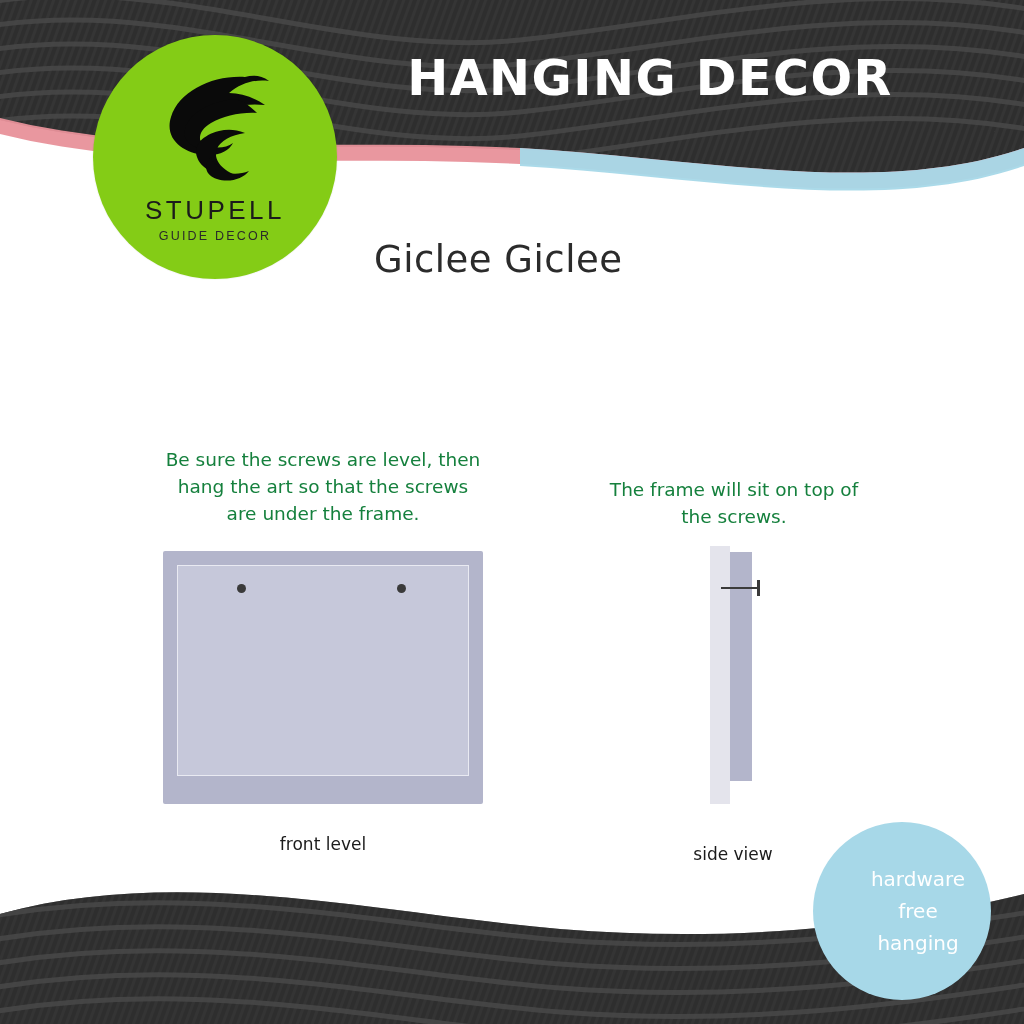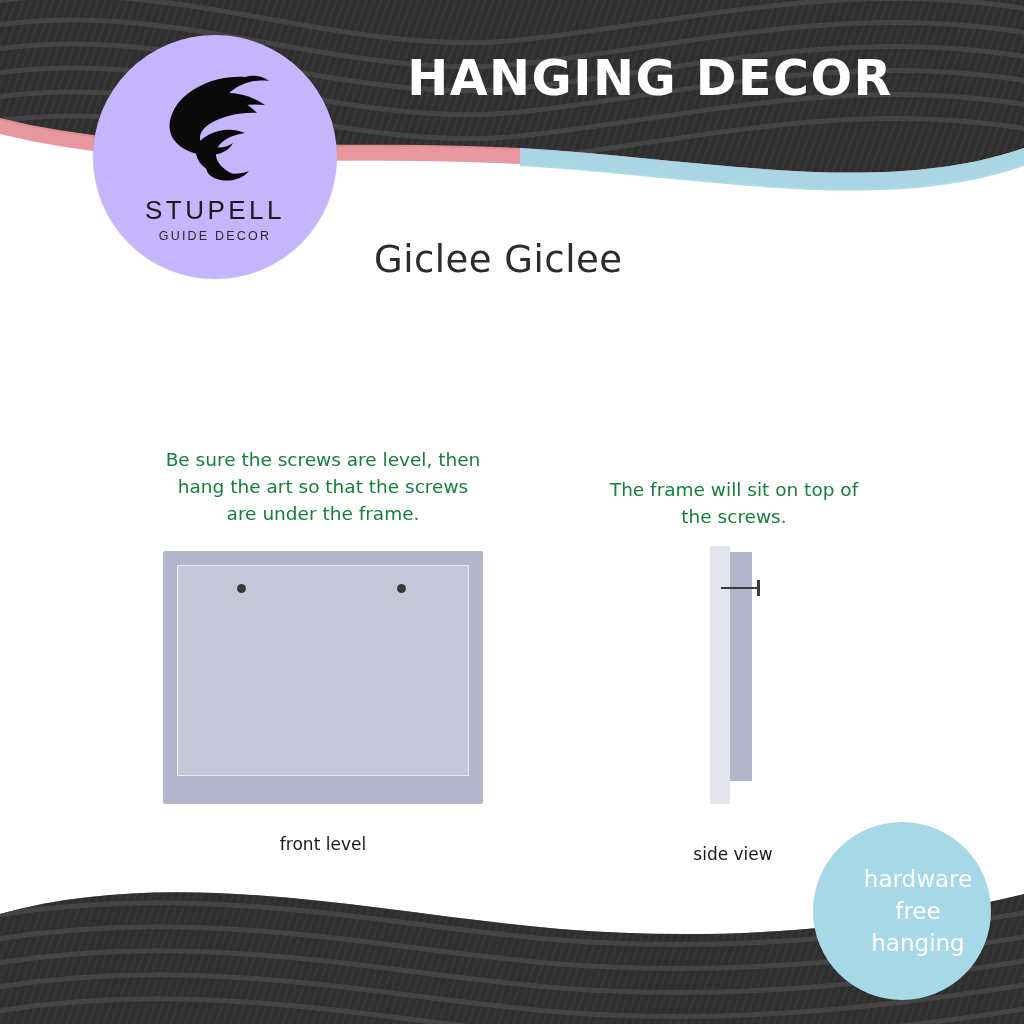--- a/index.html
+++ b/index.html
@@ -32,21 +32,21 @@
   #bottom-band { bottom: 0; height: 170px; }
 
   
   #logo-circle {
     position: absolute;
     left: 93px;
     top: 35px;
     width: 244px;
     height: 244px;
     border-radius: 50%;
-    background: #c4b5fd;
+    background: #84cc16;
     box-shadow: 0 0 0 1px rgba(0,0,0,0.03);
     display: flex;
     flex-direction: column;
     align-items: center;
     justify-content: flex-start;
   }
   #logo-mark {
     margin-top: 34px;
     width: 132px;
     height: 118px;
@@ -205,21 +205,21 @@
     height: 178px;
     border-radius: 50%;
     background: #a7d8e8;
     display: flex;
     align-items: center;
     justify-content: center;
     text-align: center;
   }
   #hardware-badge-text {
     font-family: "DejaVu Sans", sans-serif;
-    font-size: 23px;
+    font-size: 20px;
     line-height: 32px;
     color: #ffffff;
     white-space: pre-line;
     margin-left: 32px;
   }
 </style>
 </head>
 <body>
 
 <div id="page">

